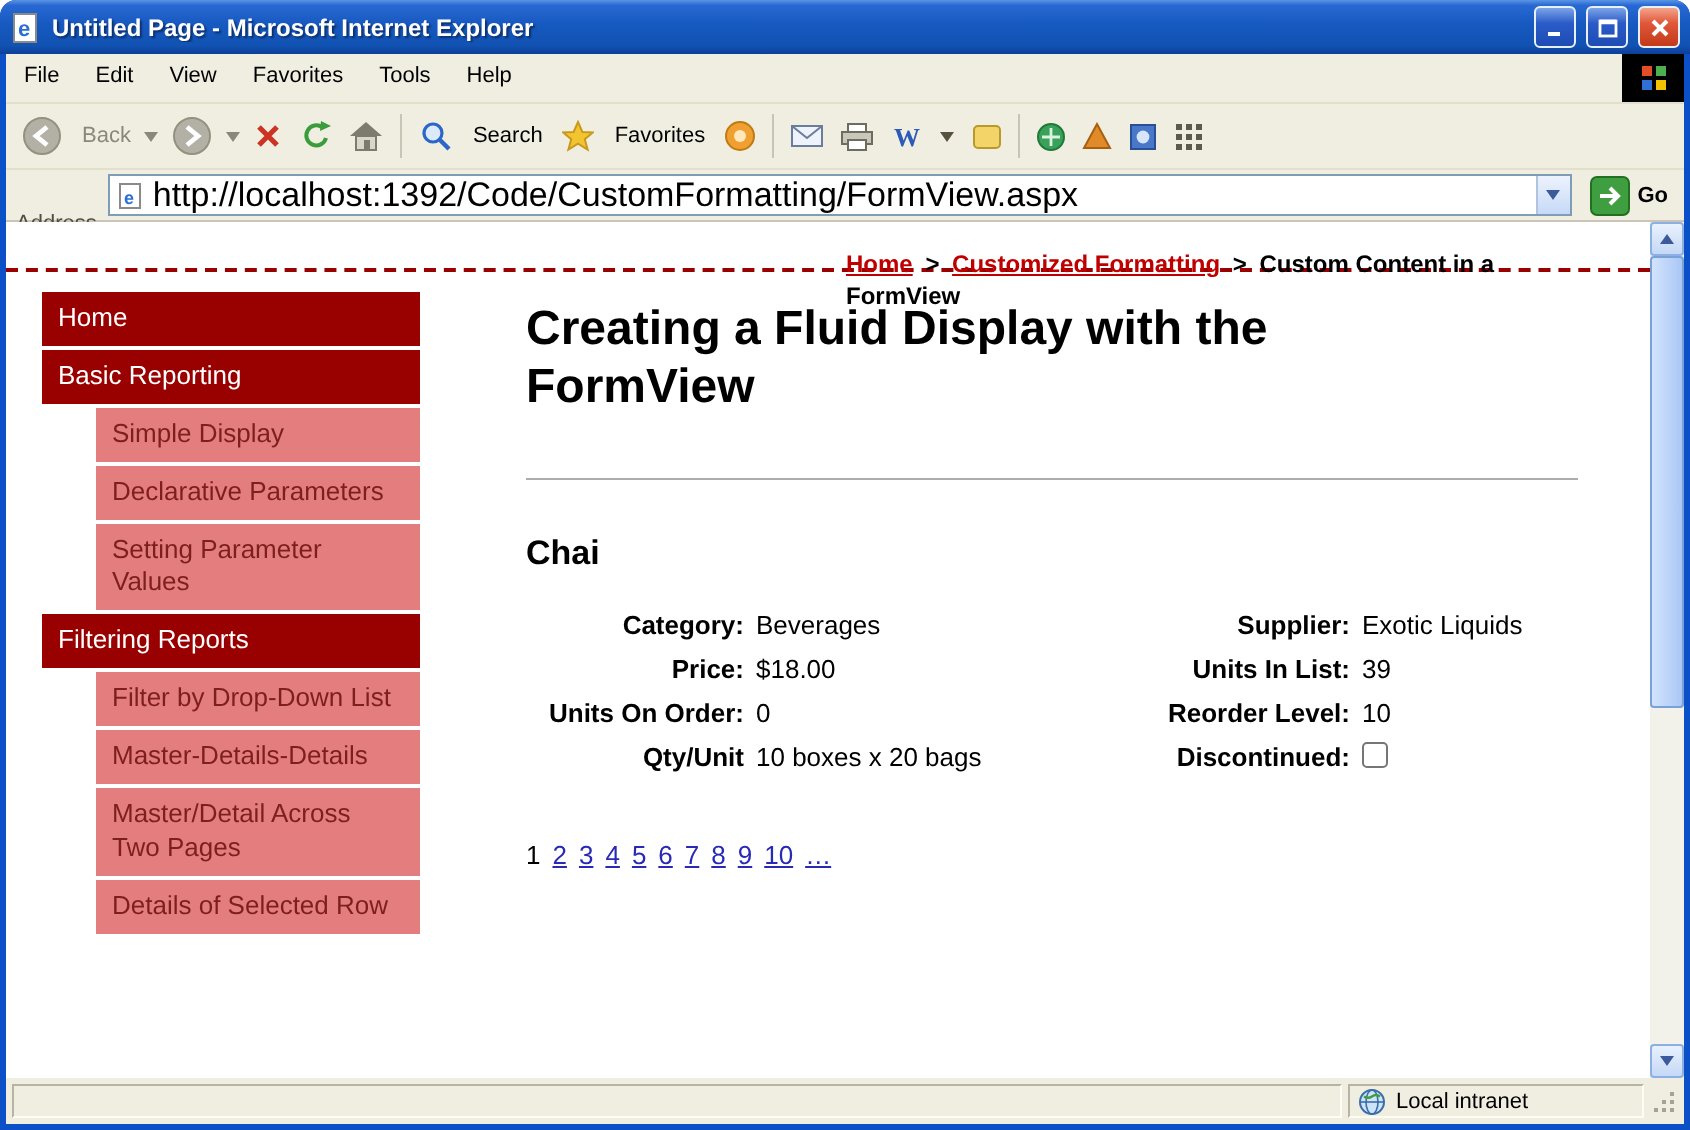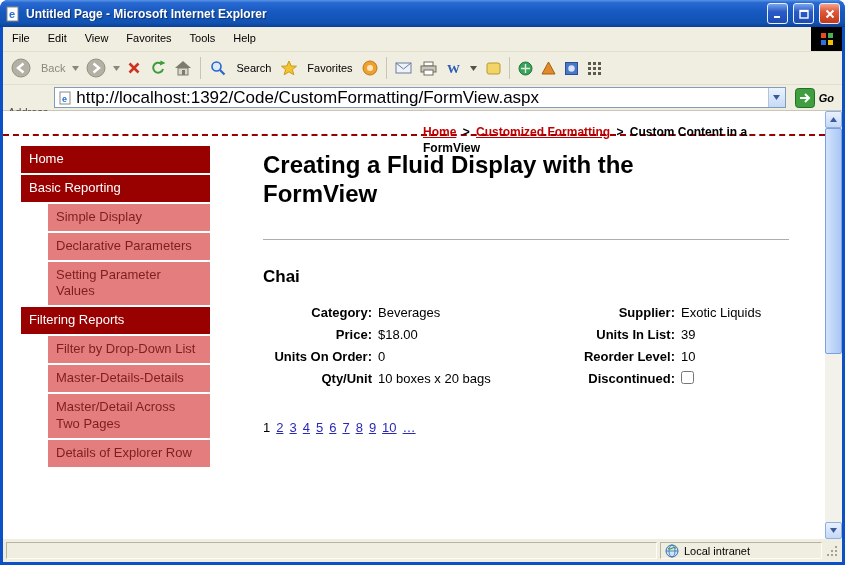--- a/index.html
+++ b/index.html
@@ -41,21 +41,21 @@
   
   .addressbar { flex:none; height:26px; background:#f0eee1; display:flex; align-items:center;
     gap:6px; padding:0 5px; font-size:11px; border-bottom:1px solid #c9c6b8; }
   .addr-label { color:#4f4d44;margin-top:28px; }
   .addr-input { flex:1; height:21px; background:#fff; border:1px solid #7f9db9;
     display:flex; align-items:center; padding-left:3px; gap:4px; }
   .addr-text { font-size:17px; color:#000; white-space:nowrap; overflow:hidden; flex:1; }
   .addr-drop { width:17px; height:19px; flex:none; background:linear-gradient(180deg,#ecf3fd,#c7d9f7);
     border-left:1px solid #b0c4e0; display:flex; align-items:center; justify-content:center; }
   .go-btn { display:flex; align-items:center; gap:4px; padding:0 3px; }
-  .go-label { font-weight:bold; color:#000;font-style:italic; }
+  .go-label { font-weight:bold; color:#000; }
 
   
   .viewport { flex:1; min-height:0; display:flex; background:#fff; }
   .content { flex:1; min-width:0; overflow:hidden; position:relative; background:#fff; }
 
   
   .scrollbar { flex:none; width:17px; background:#f3f2ea; display:flex; flex-direction:column; }
   .sb-btn { flex:none; height:17px; background:linear-gradient(180deg,#e9f1fd,#c5d8f6);
     border:1px solid #8cb0e4; border-radius:2px; display:flex; align-items:center; justify-content:center; }
   .sb-track { flex:1; position:relative; }
@@ -89,21 +89,21 @@
 
   .pagination { margin-top:33px; font-size:13px; display:flex; gap:6px; }
   .pagination a { color:#2929b8; text-decoration:underline; cursor:pointer; }
   .pagination .current { color:#000; }
 
   
   .statusbar { flex:none; height:23px; background:#f0eee1; display:flex; align-items:center;
     gap:3px; padding:2px 2px 2px 3px; font-size:11px; }
   .panel { height:17px; border:1px solid; border-color:#b7b4a4 #fdfcf5 #fdfcf5 #b7b4a4; }
   .panel-main { flex:1; }
-  .panel-zone { width:162px; display:flex; align-items:center; gap:5px; padding:0 4px; }
+  .panel-zone { width:148px; display:flex; align-items:center; gap:5px; padding:0 4px; }
   .grip { width:15px; height:17px; flex:none; }
 </style>
 </head>
 <body>
 
 <div class="window">
 
   <div class="titlebar">
     <span>
       <svg width="16" height="16">
@@ -312,21 +312,21 @@
         <div class="sidebar">
           <div class="sb-header">Home</div>
           <div class="sb-header">Basic Reporting</div>
           <div class="sb-sub">Simple Display</div>
           <div class="sb-sub">Declarative Parameters</div>
           <div class="sb-sub">Setting Parameter Values</div>
           <div class="sb-header">Filtering Reports</div>
           <div class="sb-sub">Filter by Drop-Down List</div>
           <div class="sb-sub">Master-Details-Details</div>
           <div class="sb-sub">Master/Detail Across Two Pages</div>
-          <div class="sb-sub">Details of Explorer Row</div>
+          <div class="sb-sub">Details of Selected Row</div>
         </div>
 
         <div class="main">
           <div class="page-title">Creating a Fluid Display with the FormView</div>
           <hr class="rule">
           <div class="product-name">Chai</div>
 
           <div class="fv-grid">
             <div class="fl">Category:</div>
             <div class="fv">Beverages</div>

